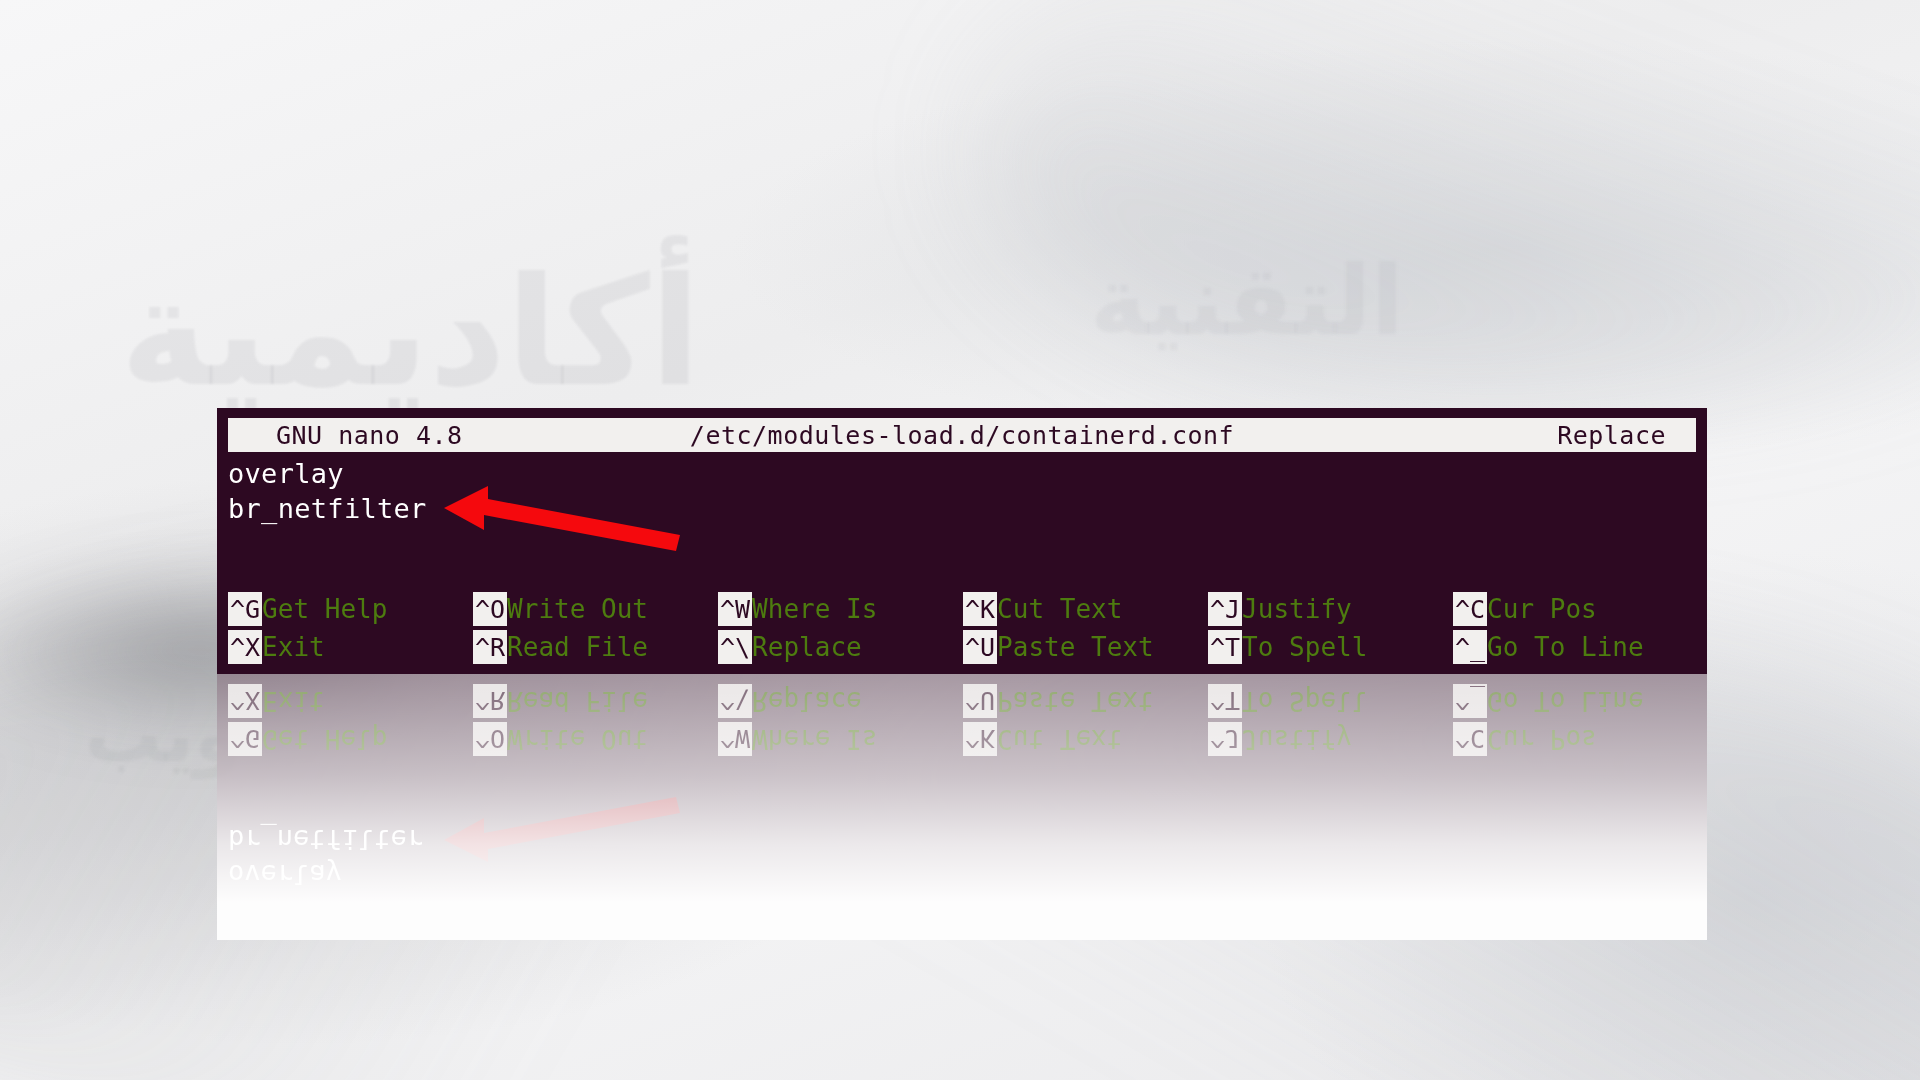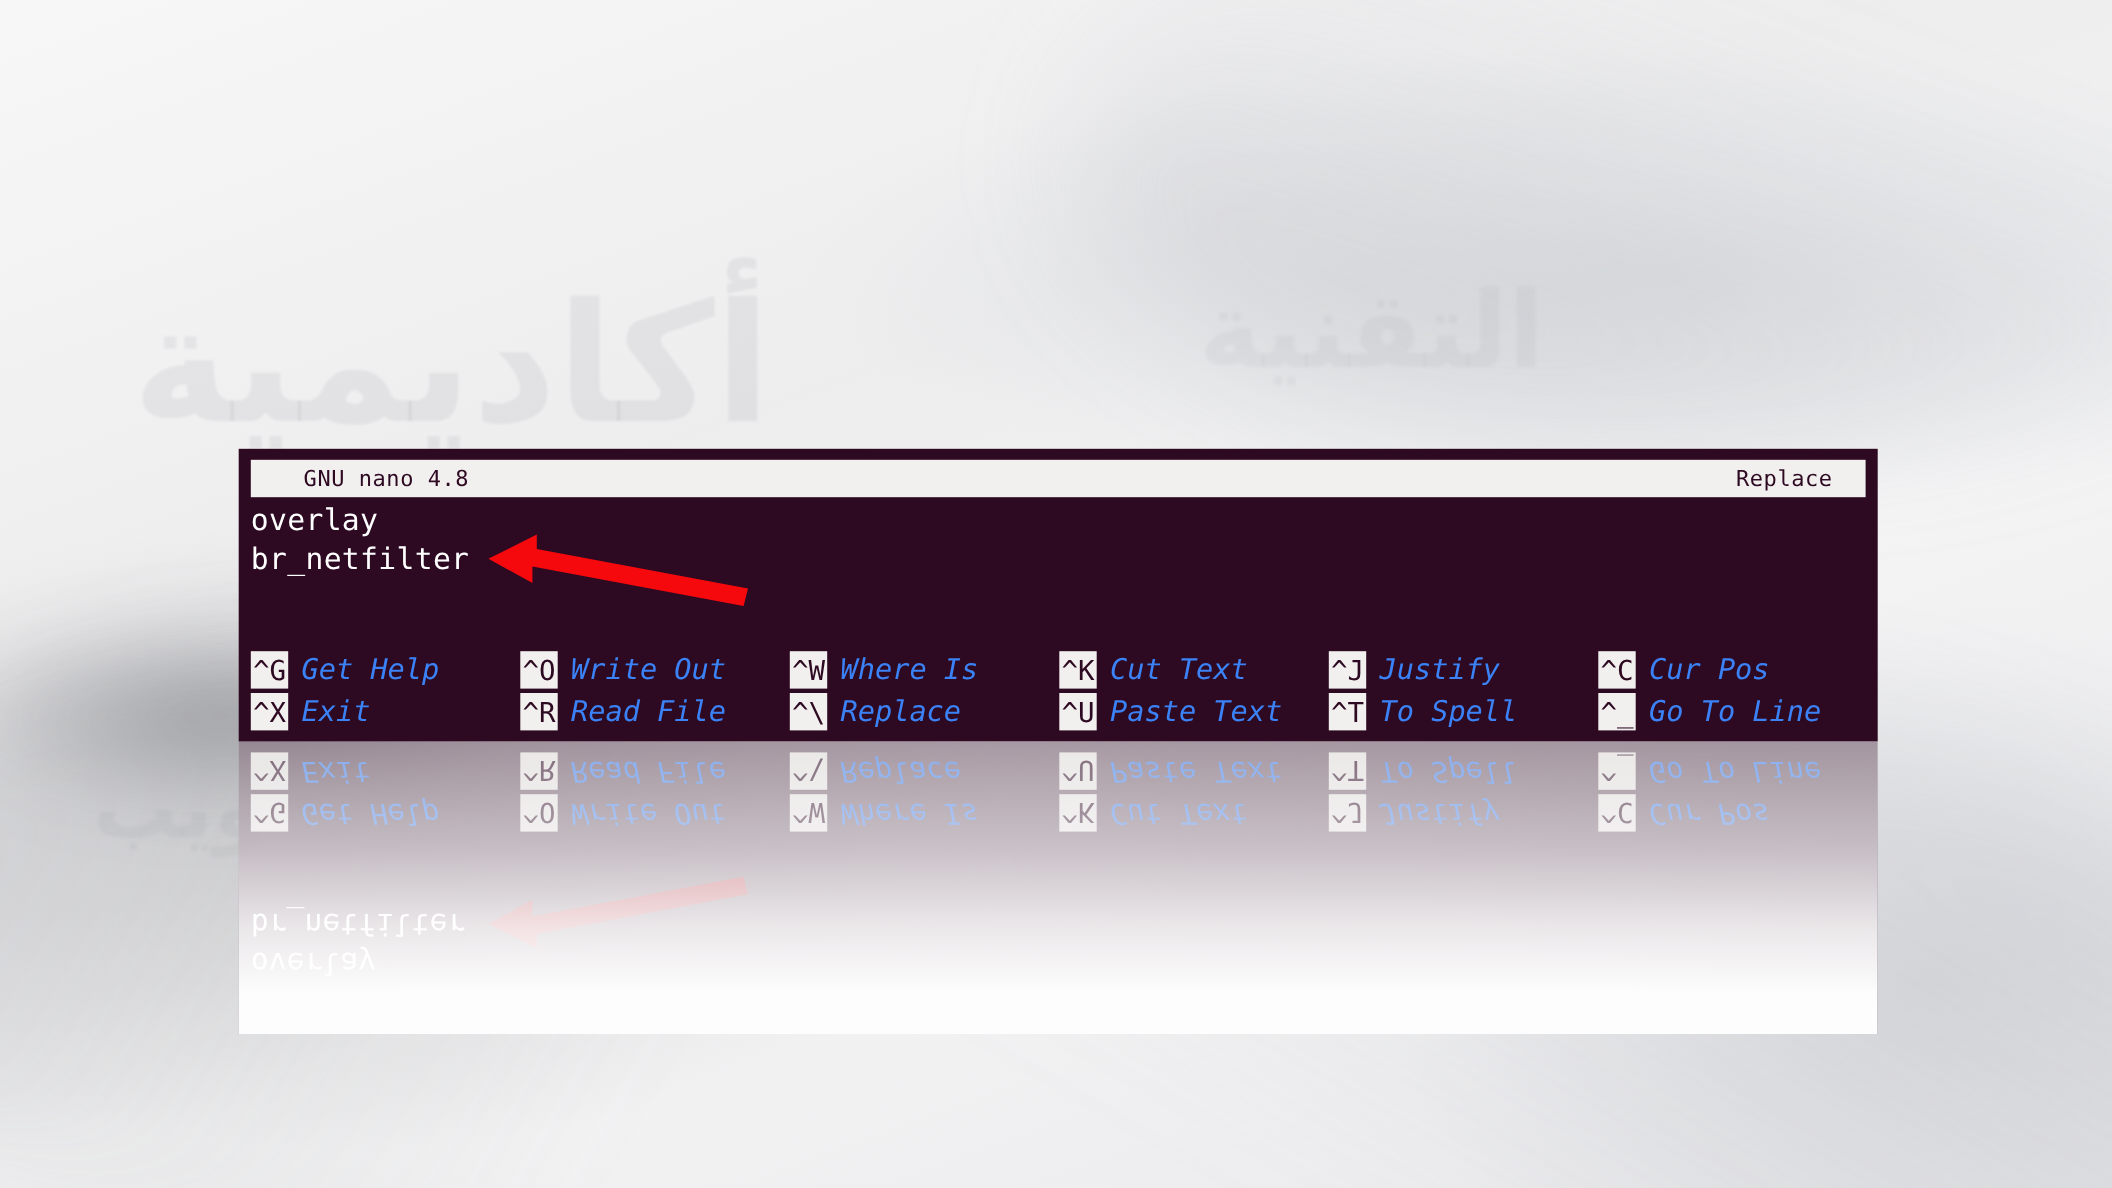--- a/index.html
+++ b/index.html
@@ -107,21 +107,21 @@
   .nano-titlebar {
     position: absolute;
     left: 11px;
     top: 10px;
     width: 1468px;
     height: 34px;
     background: #f2f0ee;
     color: #2d0922;
     display: flex;
     align-items: center;
-    font-size: 20px;
+    font-size: 25px;
     letter-spacing: 0.5px;
     box-sizing: border-box;
   }
   .tb-version { position: absolute; left: 48px; }
   .tb-path    { position: absolute; left: 50%; transform: translateX(-50%); }
   .tb-flag    { position: absolute; right: 30px; }
 
   .nano-body {
     position: absolute;
     left: 11px;
@@ -159,24 +159,23 @@
     color: #2d0922;
     padding: 1px 2px;
     min-width: 34px;
     text-align: center;
     line-height: 34px;
     height: 34px;
     box-sizing: border-box;
     font-size: 25px;
   }
   .help-label {
-    color: #3b82f6;
-    margin-left: 12px;
+    color: #4d7c0f;
+    margin-left: 0;
     white-space: pre;
-    font-style: italic;
   }
 
   
   #arrow-annotation {
     position: absolute;
     left: 440px;
     top: 478px;
     width: 250px;
     height: 90px;
     z-index: 9;
@@ -324,20 +323,21 @@
         </div>
       </div>
     </div>
     <div class="refl-surface"></div>
   </div>
 
   <div id="terminal">
 
     <div class="nano-titlebar">
       <span class="tb-version">GNU nano 4.8</span>
+      <span class="tb-path">/etc/modules-load.d/containerd.conf</span>
       <span class="tb-flag">Replace</span>
     </div>
 
     <div class="nano-body">
       <div class="nano-line">overlay</div>
       <div class="nano-line">br_netfilter</div>
     </div>
 
     <div class="nano-help">
       <div class="help-row">

